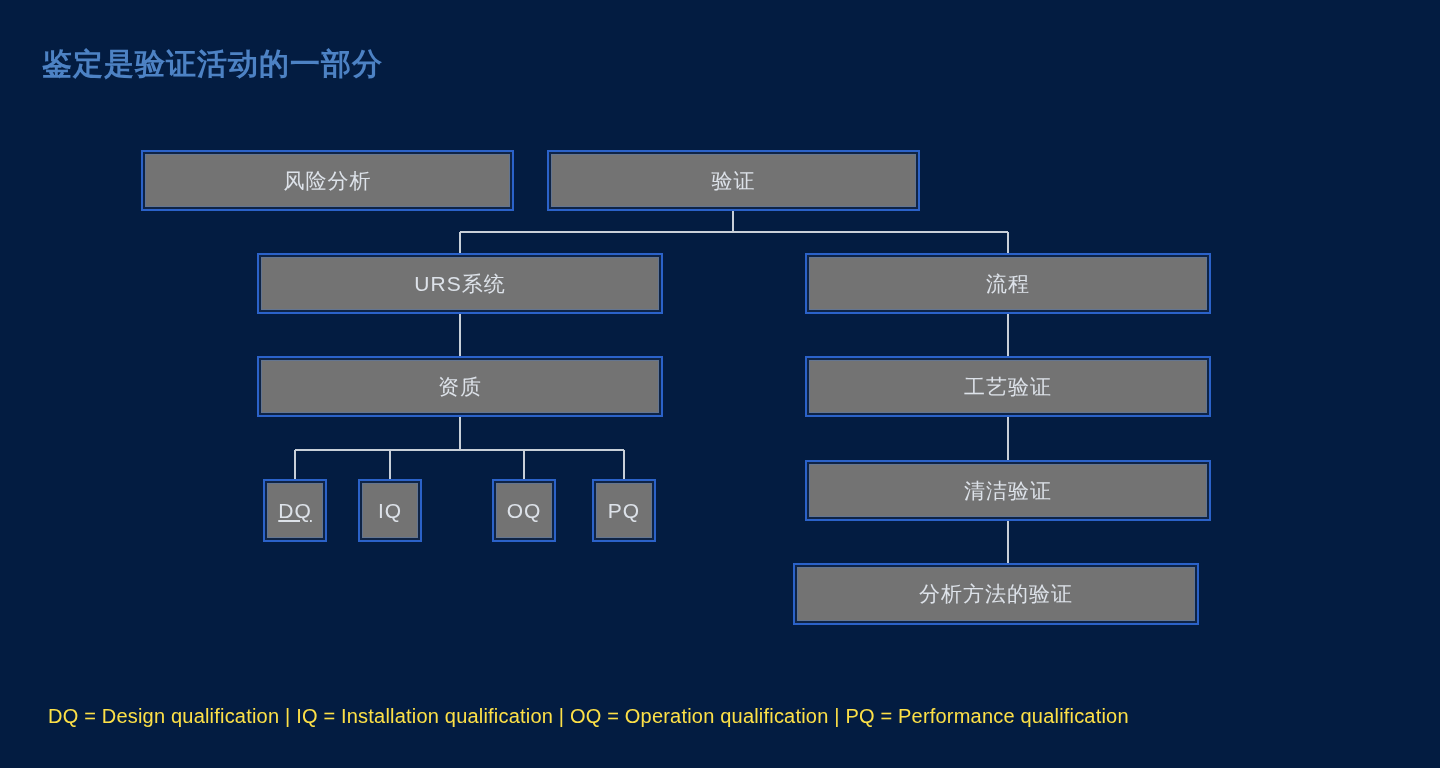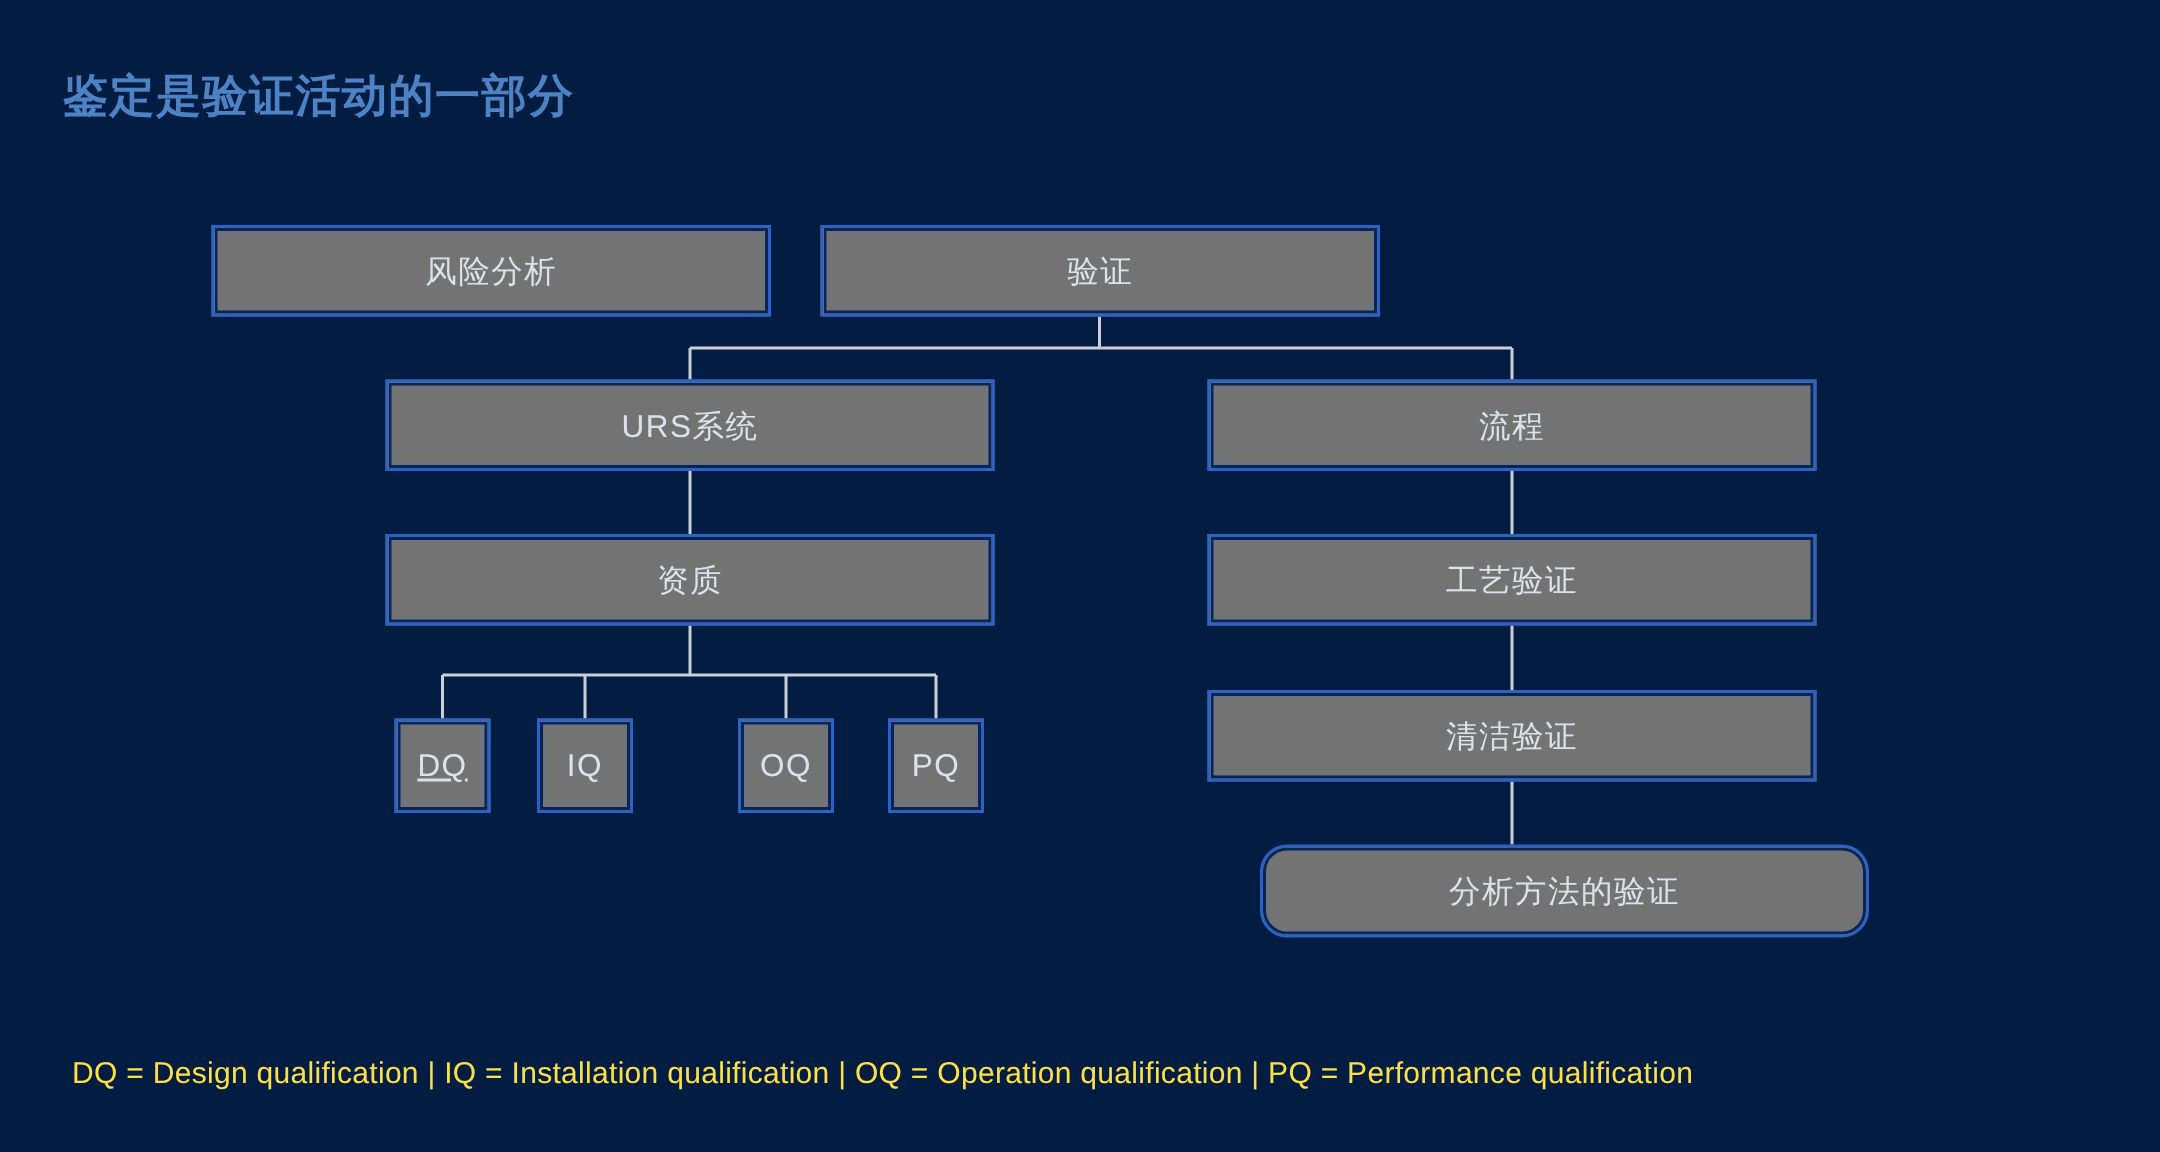--- a/index.html
+++ b/index.html
@@ -51,21 +51,21 @@
   .node.small {
     font-size: 21px;
   }
   .n-risk            { left: 141px; top: 150px; width: 373px; height: 61px; }
   .n-validation      { left: 547px; top: 150px; width: 373px; height: 61px; }
   .n-urs             { left: 257px; top: 253px; width: 406px; height: 61px; }
   .n-process         { left: 805px; top: 253px; width: 406px; height: 61px; }
   .n-qualification   { left: 257px; top: 356px; width: 406px; height: 61px; }
   .n-process-val     { left: 805px; top: 356px; width: 406px; height: 61px; }
   .n-cleaning-val    { left: 805px; top: 460px; width: 406px; height: 61px; }
-  .n-analytical-val  { left: 840px; top: 563px; width: 406px; height: 62px; border-radius: 18px; }
+  .n-analytical-val  { left: 793px; top: 563px; width: 406px; height: 62px; }
   .n-dq              { left: 263px; top: 479px; width: 64px;  height: 63px; text-decoration: underline; }
   .n-iq              { left: 358px; top: 479px; width: 64px;  height: 63px; }
   .n-oq              { left: 492px; top: 479px; width: 64px;  height: 63px; }
   .n-pq              { left: 592px; top: 479px; width: 64px;  height: 63px; }
   .footer-legend {
     position: absolute;
     left: 48px;
     top: 705px;
     font-size: 20px;
     color: #fde047;

